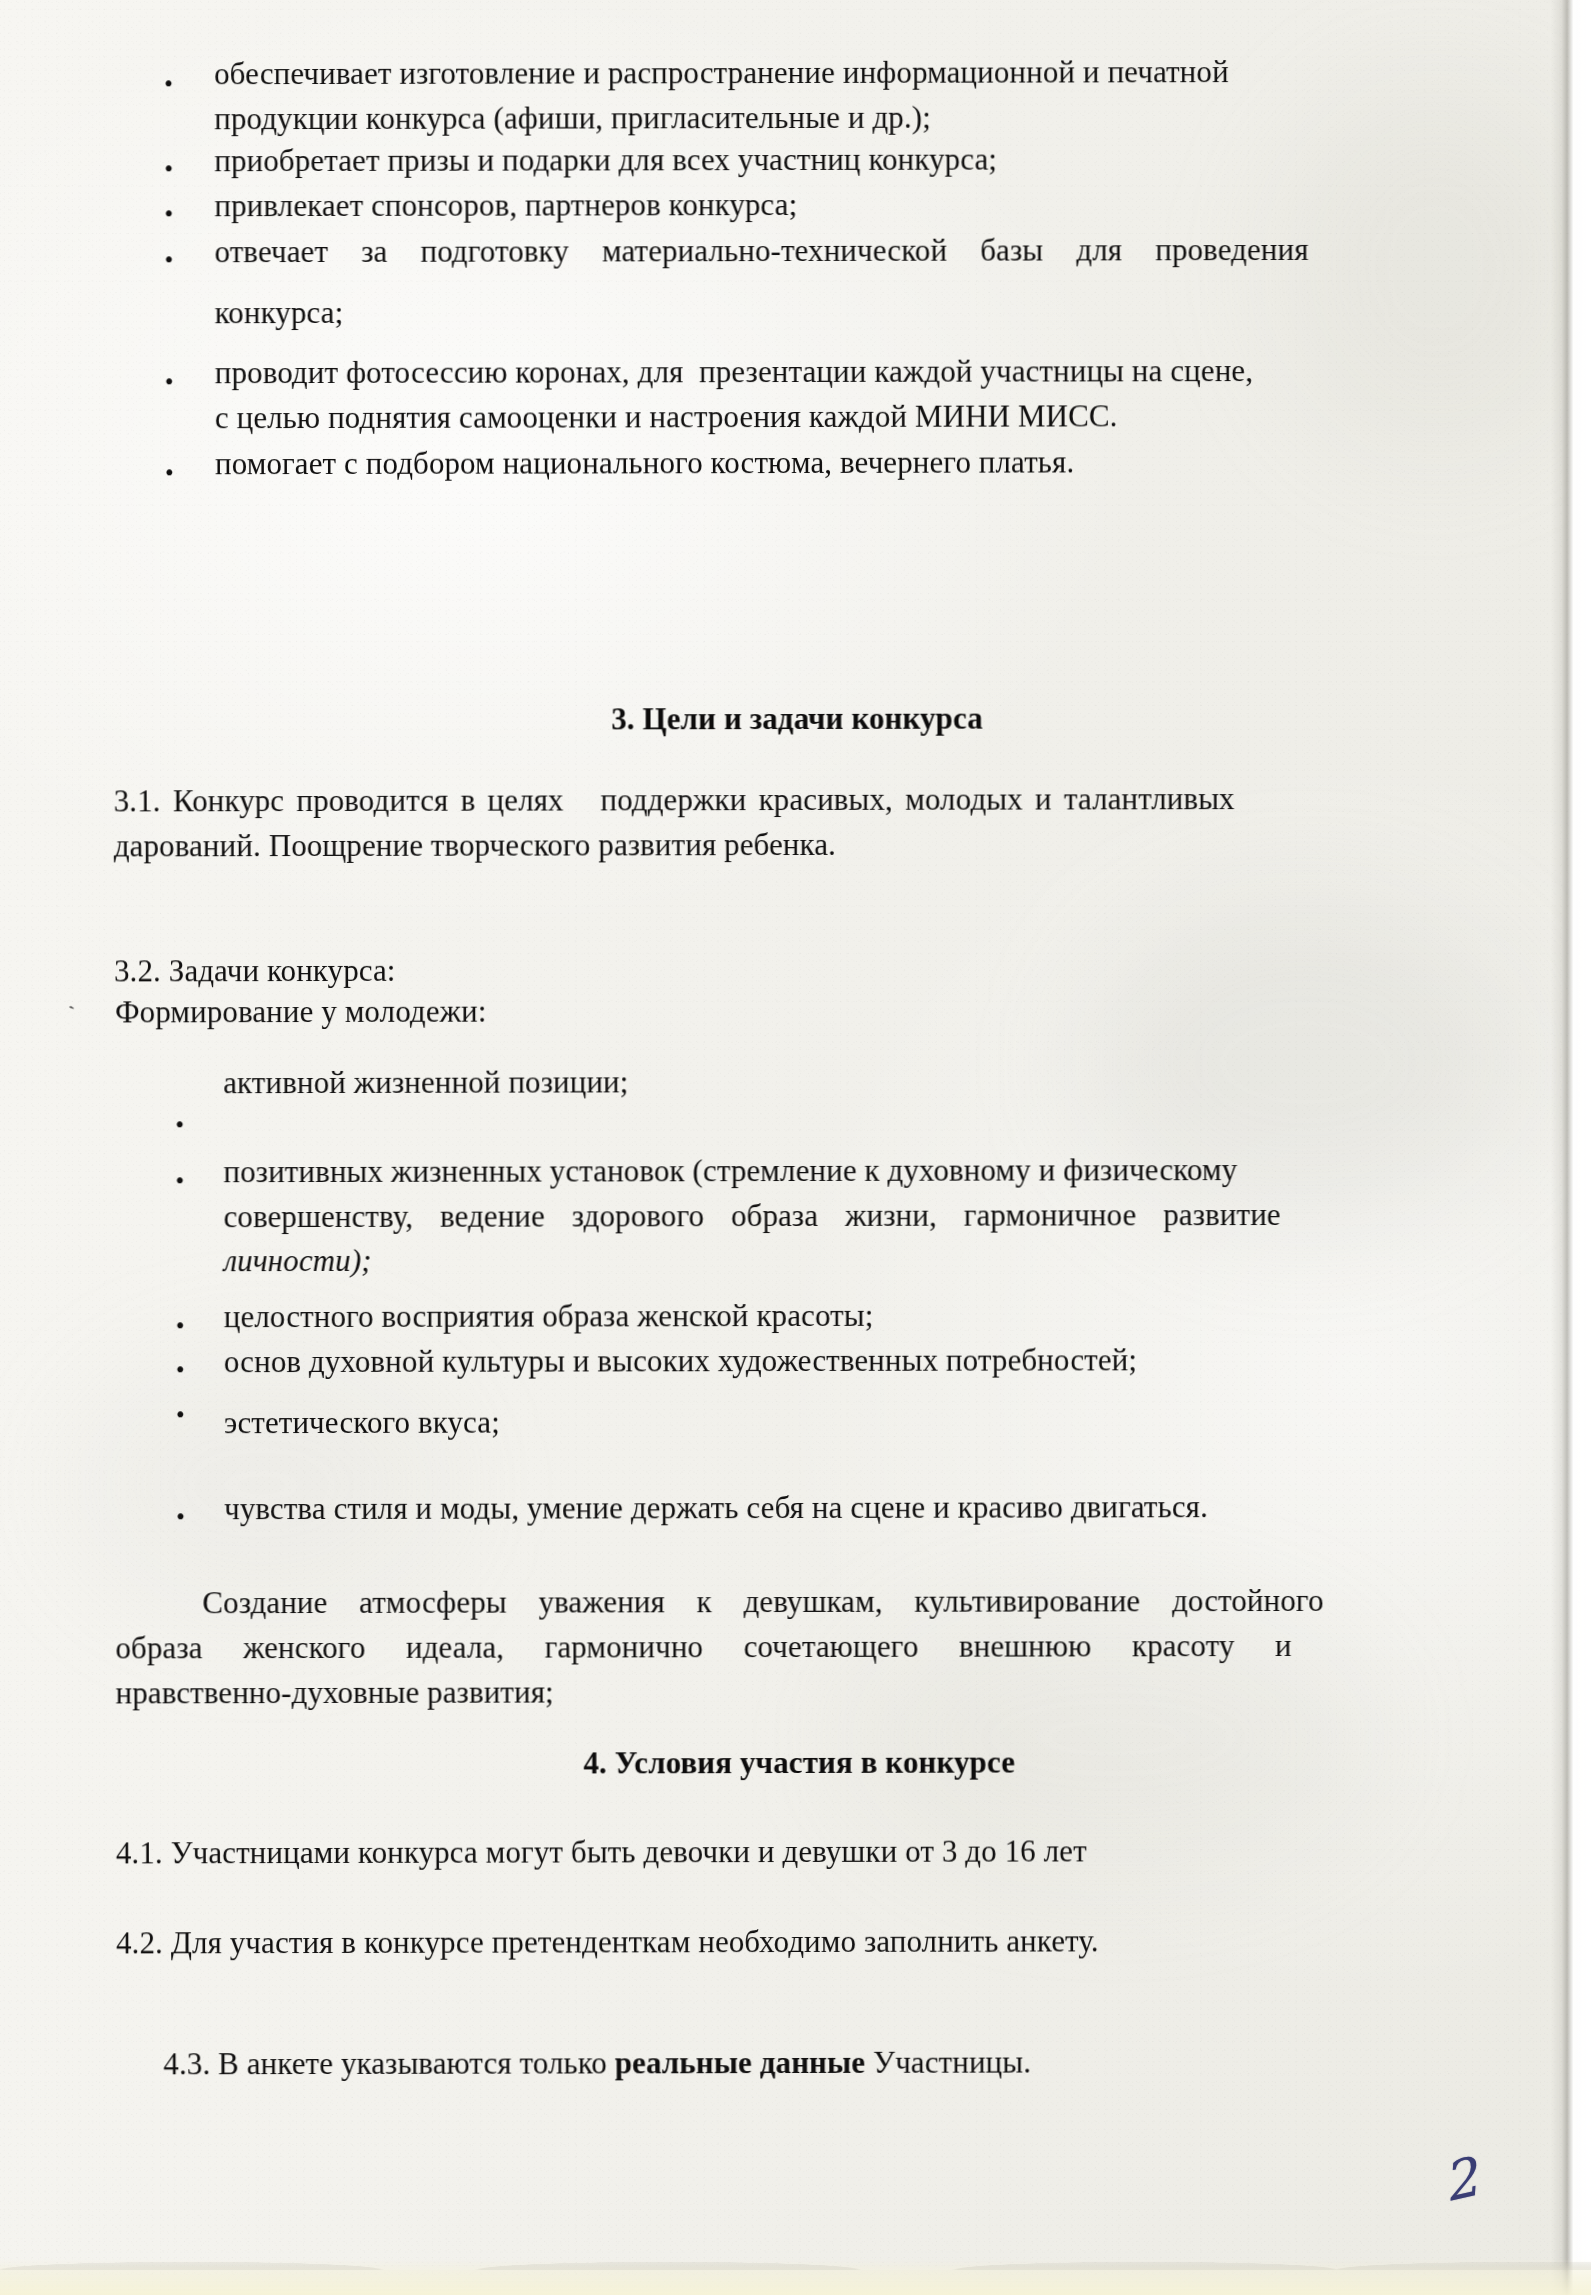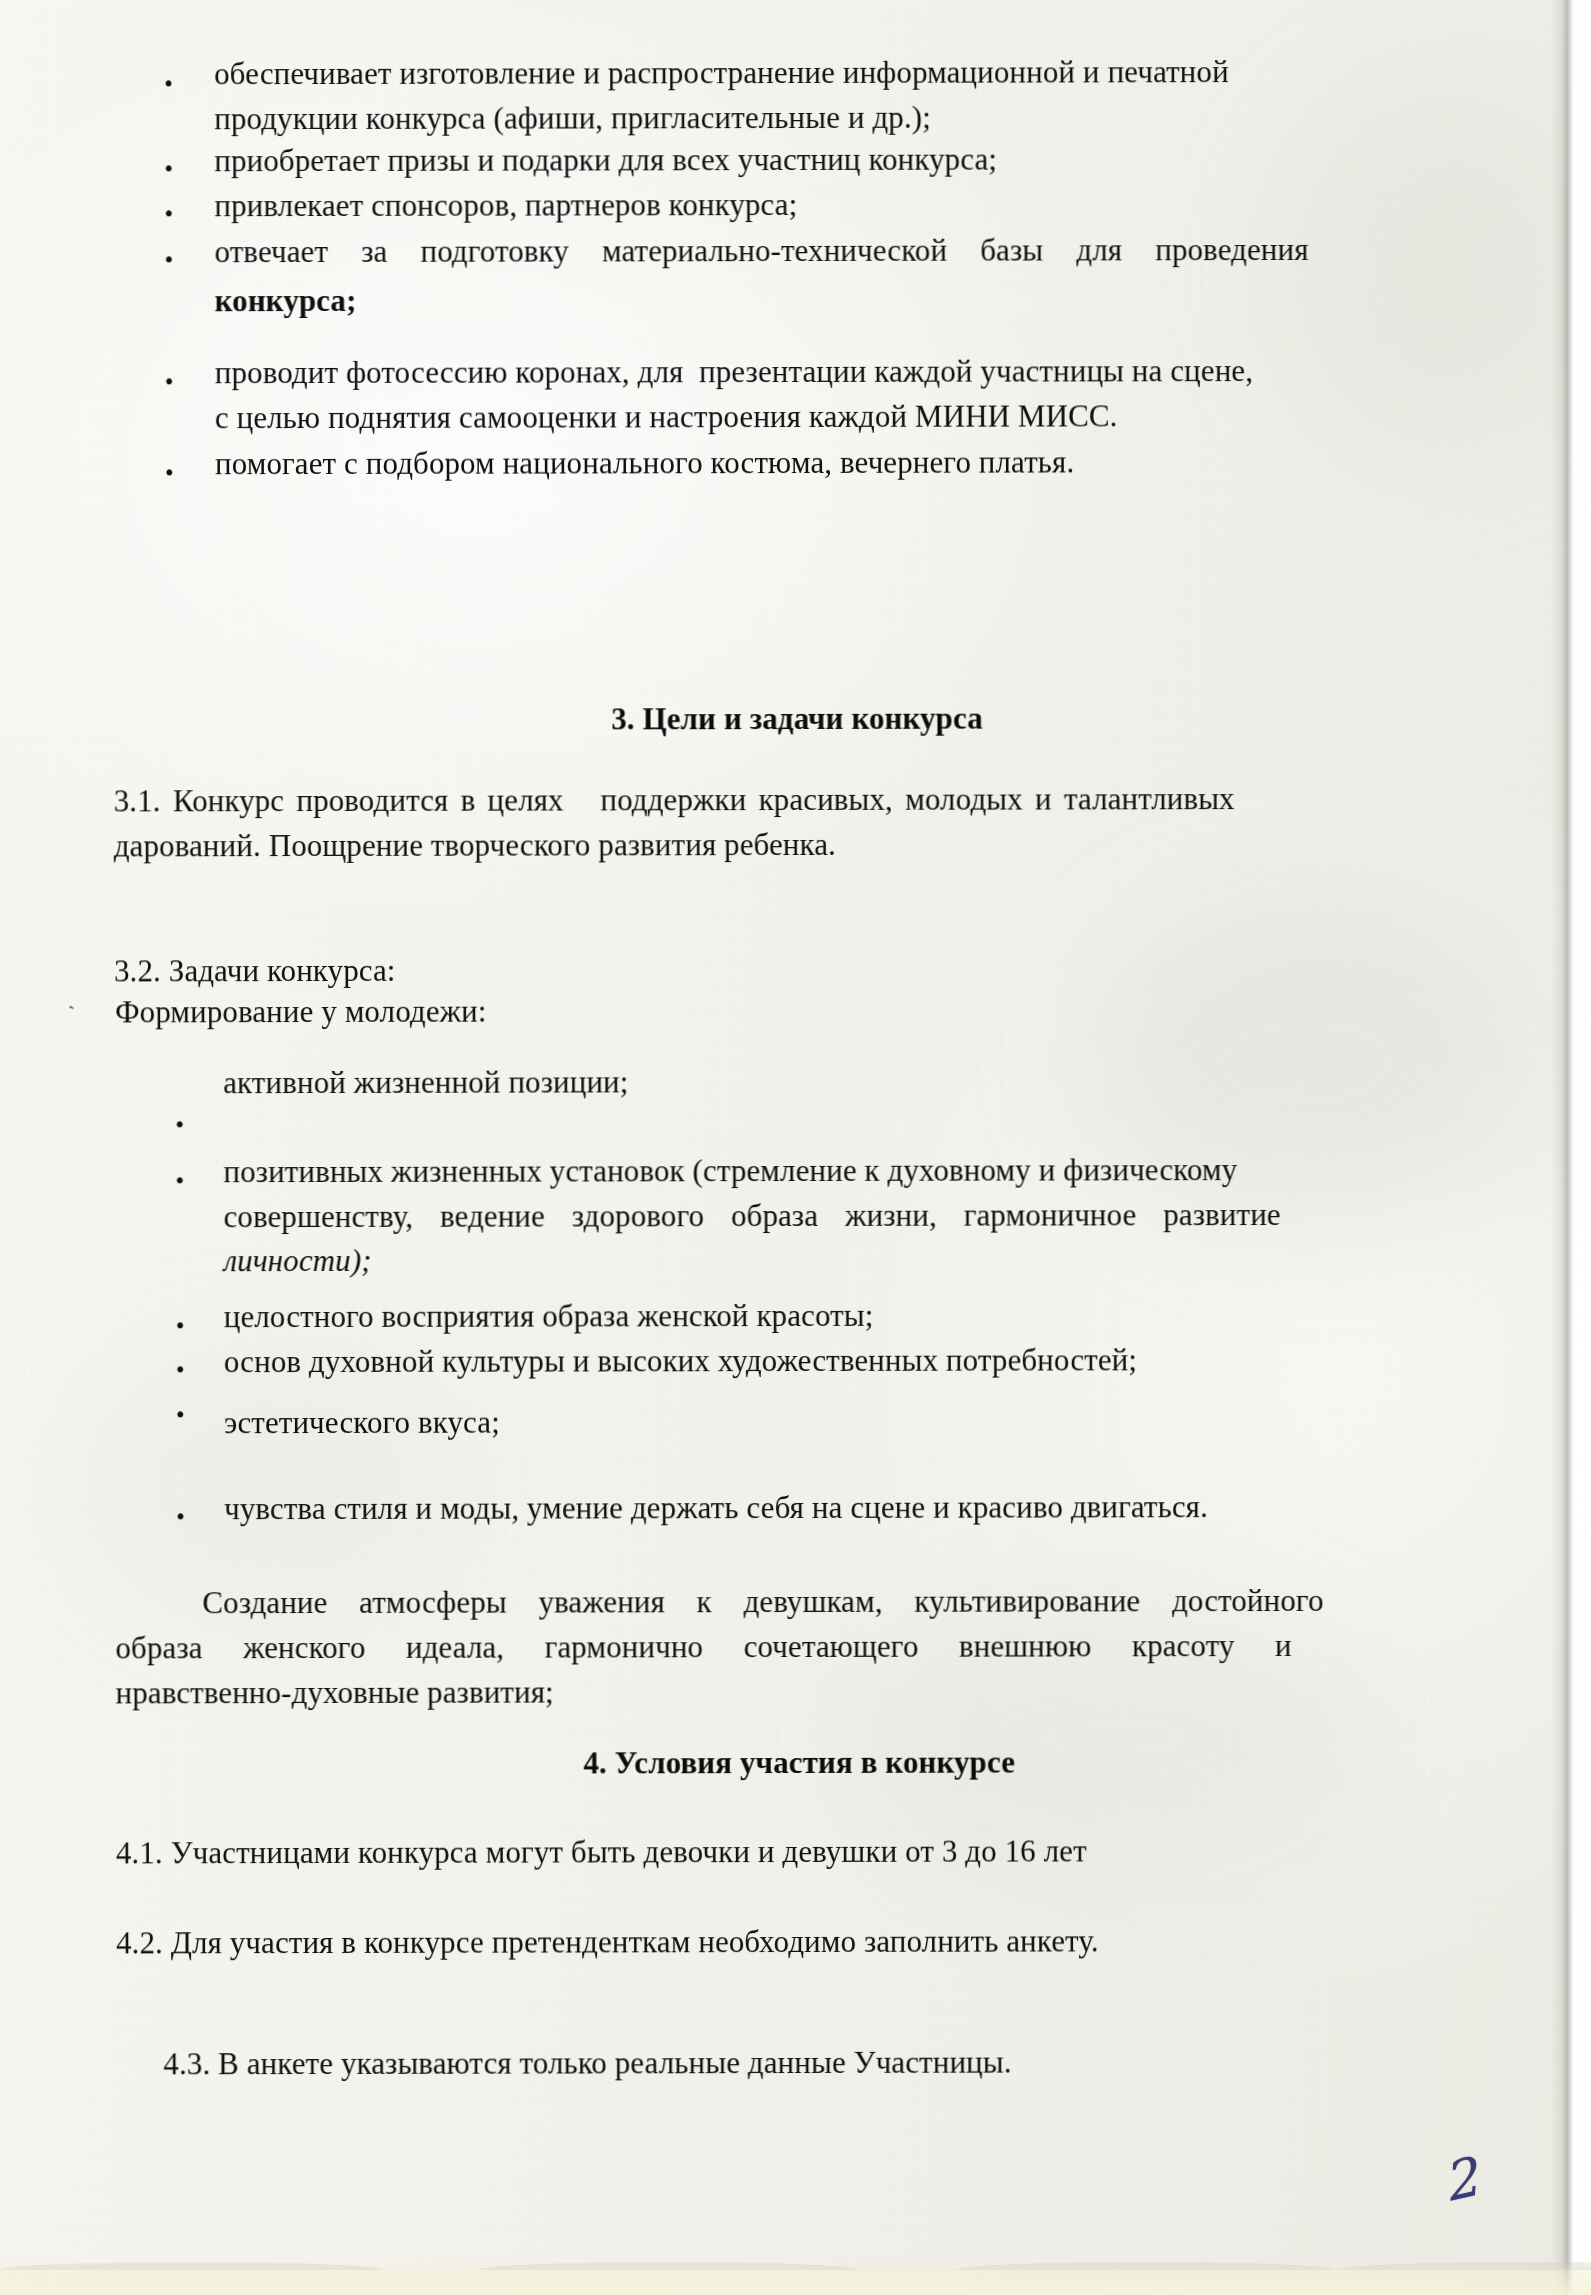--- a/index.html
+++ b/index.html
@@ -134,21 +134,21 @@
   }
 
   .tick {
     position: absolute;
     font-size: 21px;
     line-height: 21px;
     color: #2a2a2a;
     transform: rotate(-18deg);
   }
 
-  b, .bold { font-weight: 400; }
+  b, .bold { font-weight: 700; }
 
   
   .page-number {
     position: absolute;
     left: 1448px;
     top: 2152px;
     font-family: "DejaVu Serif", serif;
     font-style: italic;
     font-size: 53px;
     line-height: 53px;
@@ -189,21 +189,21 @@
       </div>
 
       <div>
         <span class="bullet-dot" style="left:164px; top:200px;">•</span>
         <div class="ln" style="position:absolute; left:214px; top:189px;">привлекает спонсоров, партнеров конкурса;</div>
       </div>
 
       <div>
         <span class="bullet-dot" style="left:164px; top:246px;">•</span>
         <div class="ln" style="position:absolute; left:214px; top:235px; word-spacing:8.7px;">отвечает  за  подготовку  материально-технической  базы  для  проведения</div>
-        <div class="ln" style="position:absolute; left:214px; top:284px;font-weight:bold;">конкурса;</div>
+        <div class="ln" style="position:absolute; left:214px; top:296px;">конкурса;</div>
       </div>
 
       <div>
         <span class="bullet-dot" style="left:164px; top:368px;">•</span>
         <div class="ln" style="position:absolute; left:214px; top:356px;">проводит фотосессию коронах, для  презентации каждой участницы на сцене,</div>
         <div class="ln" style="position:absolute; left:214px; top:401px;">с целью поднятия самооценки и настроения каждой МИНИ МИСС.</div>
       </div>
 
       <div>
         <span class="bullet-dot" style="left:164px; top:459px;">•</span>

